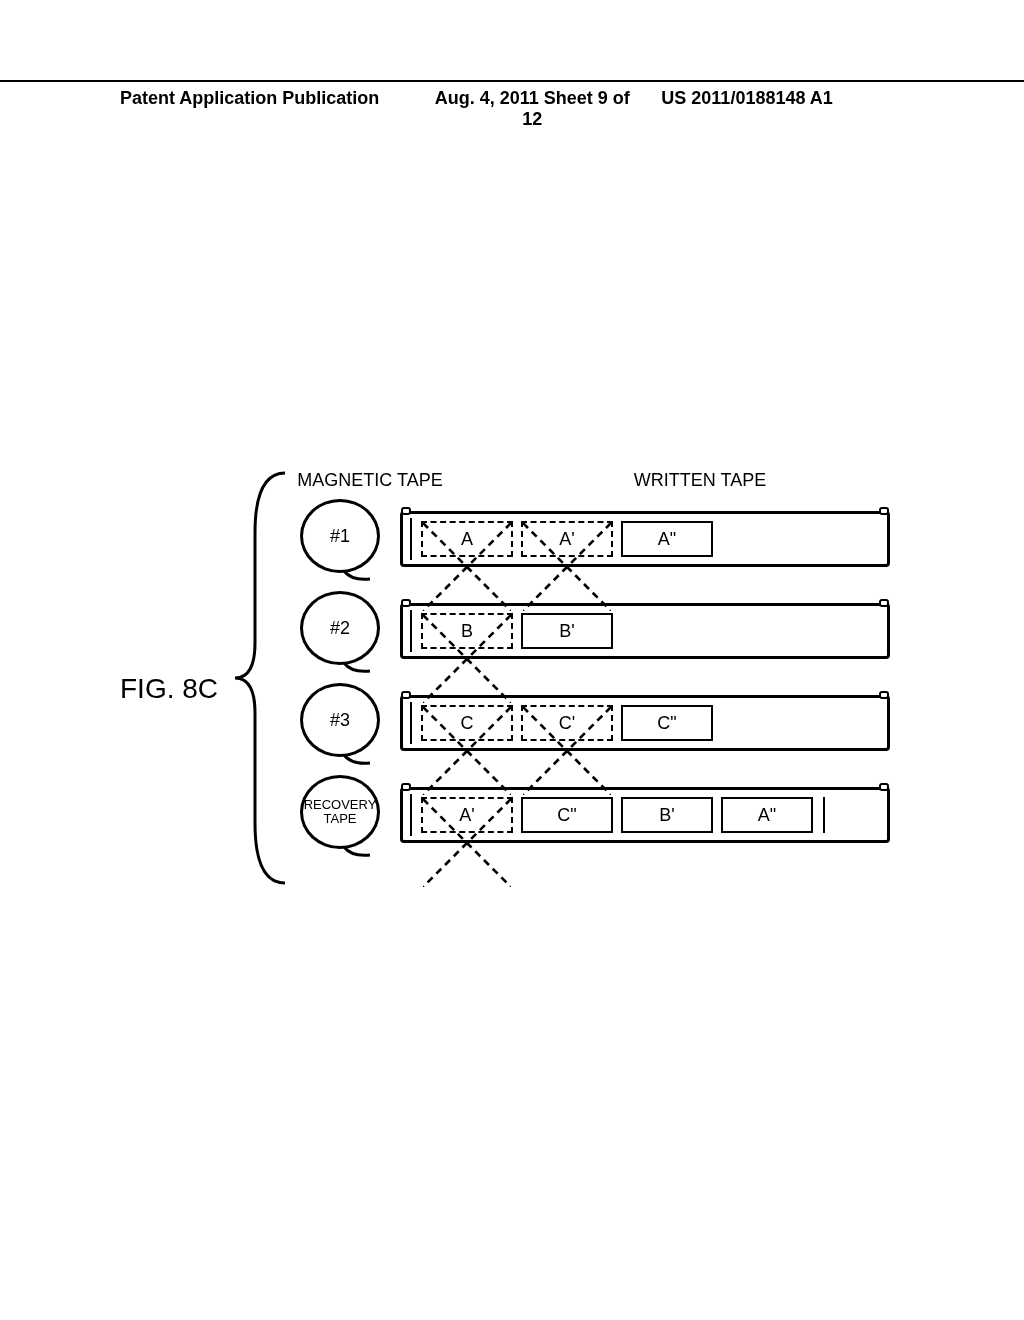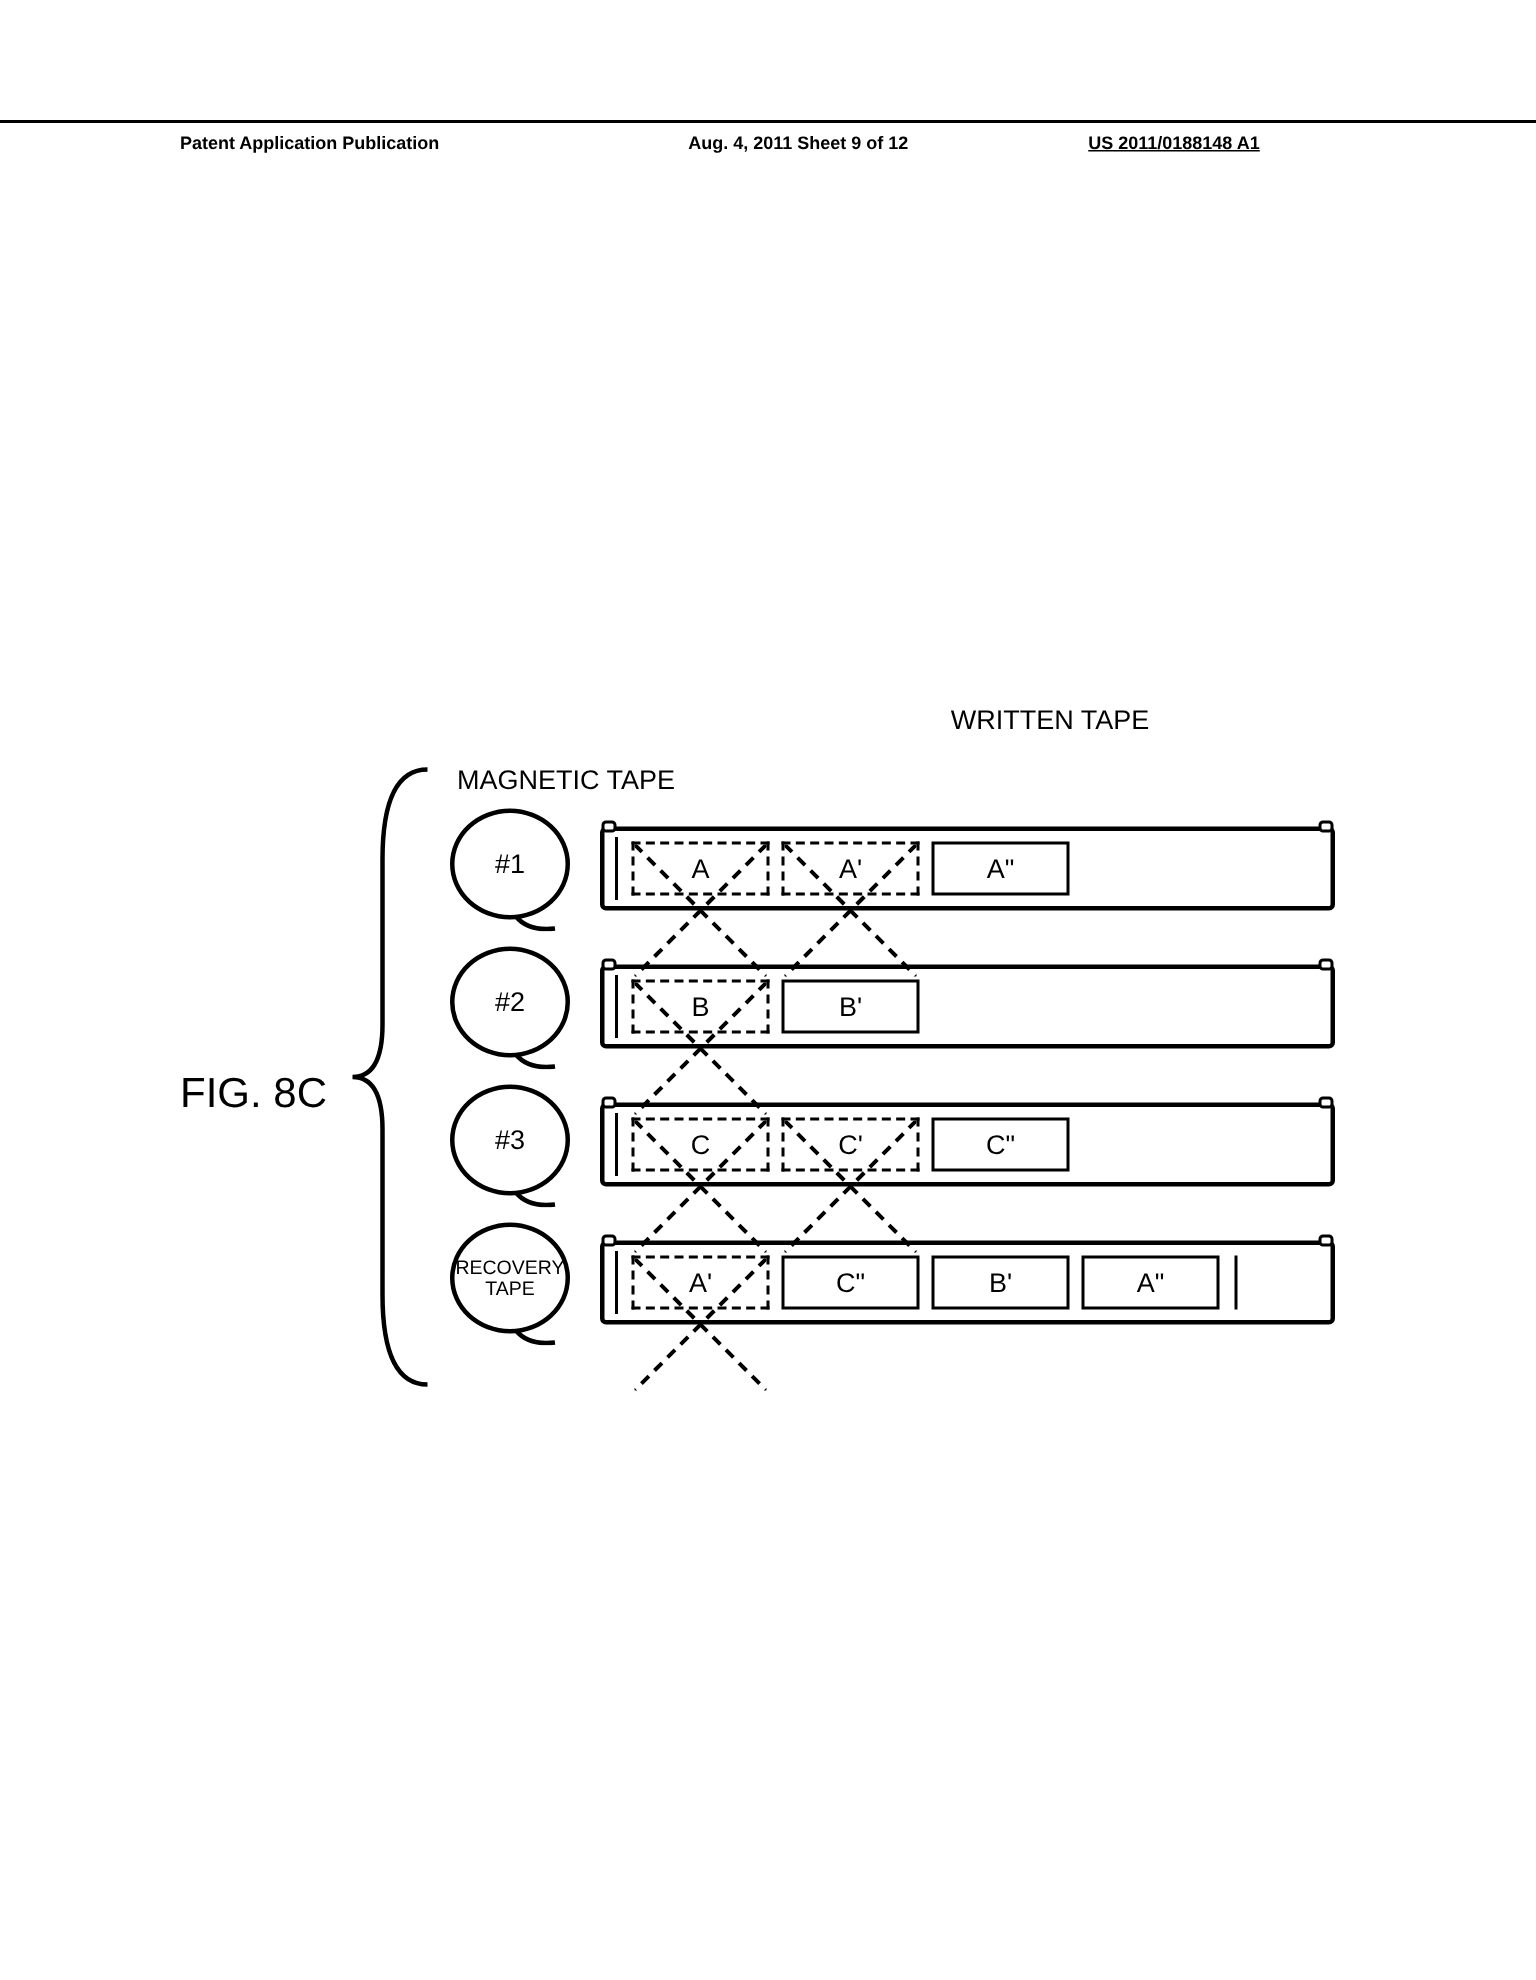--- a/index.html
+++ b/index.html
@@ -14,43 +14,43 @@
   .header {
     position: absolute;
     top: 80px;
     left: 0;
     width: 100%;
     border-top: 2px solid #000;
     padding-top: 6px;
   }
   .header-row {
     display: flex;
-    font-size: 12px;
+    font-size: 18px;
     font-weight: bold;
     padding: 0 120px 0 120px;
     gap: 28px;
   }
   .hdr-left { flex: 1.4; text-align: left; }
   .hdr-mid  { flex: 1; text-align: center; }
-  .hdr-right{ flex: 1.2; text-align: center; text-decoration: underline; }
+  .hdr-right{ flex: 1.2; text-align: left; }
 
   .figure-area {
     position: absolute;
     top: 470px;
     left: 130px;
     width: 760px;
   }
 
   .col-headers {
     display: flex;
     font-size: 18px;
     margin-left: 160px;
     margin-bottom: 2px;
   }
-  .col-headers .ch1 { width: 160px; text-align: right; margin-top: 40px; }
+  .col-headers .ch1 { width: 160px; text-align: center; }
   .col-headers .ch2 { flex: 1; text-align: center; padding-left: 60px;}
 
   .rows-wrap {
     position: relative;
   }
 
   .fig-label {
     position: absolute;
     left: -10px;
     top: 180px;

